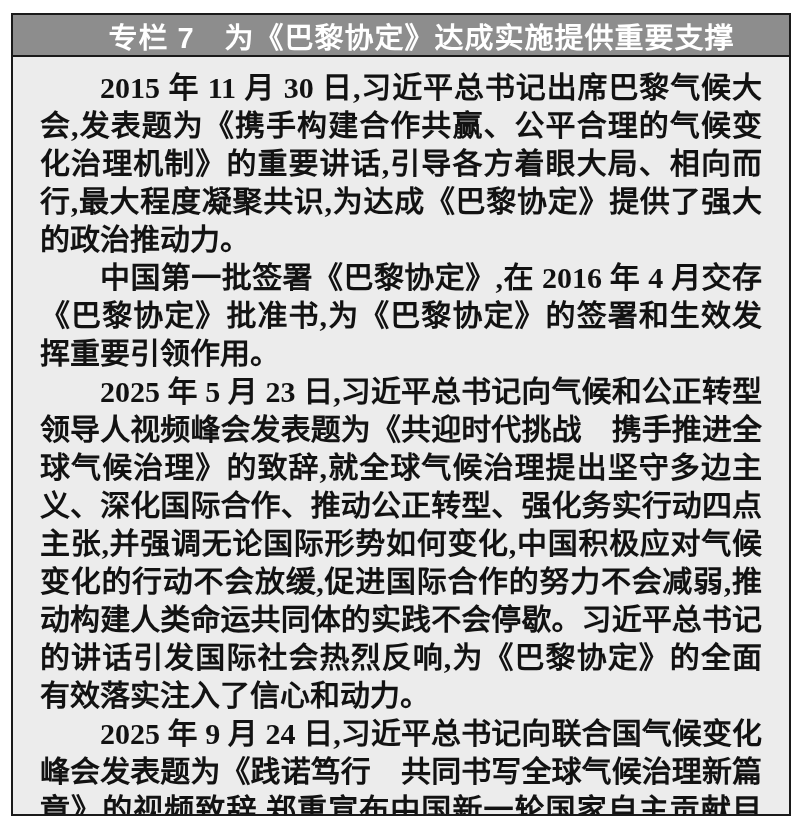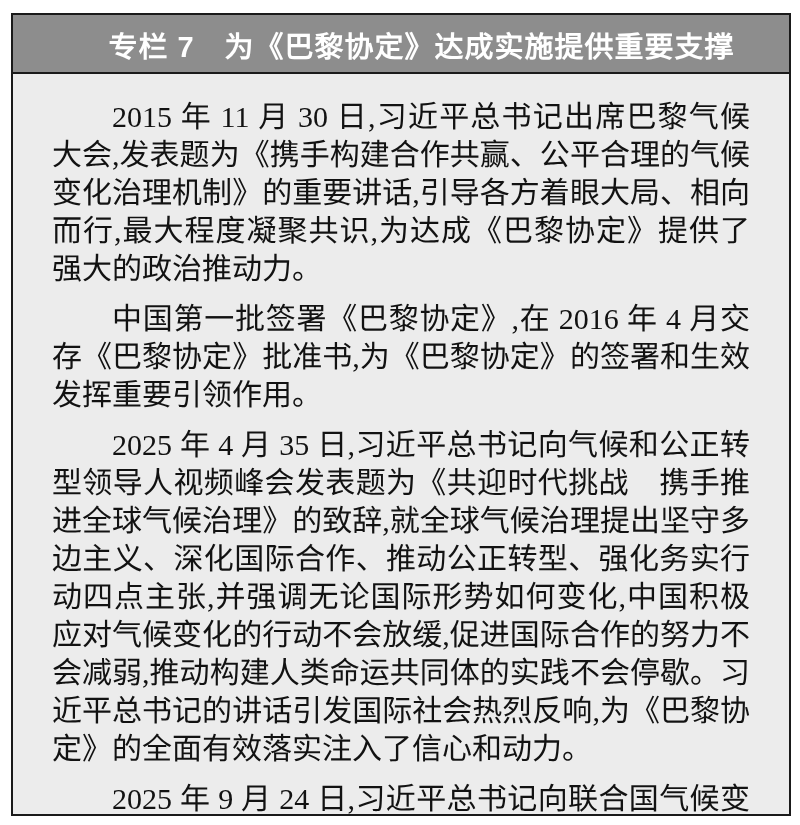--- a/index.html
+++ b/index.html
@@ -21,21 +21,21 @@
     top: 13px;
     width: 780px;
     height: 803px;
     box-sizing: border-box;
     border: 2px solid var(--border-color, #1a1a1a);
     display: flex;
     flex-direction: column;
   }
   .column-header {
     flex: 0 0 auto;
-    height: 59px;
+    height: 42px;
     box-sizing: border-box;
     border-bottom: 2px solid var(--border-color, #1a1a1a);
     background: var(--header-bg, #8d8d8d);
     color: var(--header-text, #ffffff);
     display: flex;
     align-items: center;
     justify-content: center;
     font-family: "Liberation Sans", "DejaVu Sans", sans-serif;
     font-weight: bold;
     font-size: 29px;
@@ -48,31 +48,32 @@
     background: var(--body-bg, #ececec);
     color: var(--text-color, #121212);
     padding: 12px 27px 14px 27px;
     box-sizing: border-box;
     font-size: 30px;
     line-height: 38px;
     text-align: justify;
     overflow: hidden;
   }
   .column-body p {
-    margin: 12px;
+    margin: 0;
     padding: 0;
     text-indent: 2em;
+    font-weight: bold;
   }
 </style>
 </head>
 <body>
 
 <div class="page">
   <div class="column-box">
     <div class="column-header">专栏 7　为《巴黎协定》达成实施提供重要支撑</div>
     <div class="column-body">
       <p>2015 年 11 月 30 日,习近平总书记出席巴黎气候大会,发表题为《携手构建合作共赢、公平合理的气候变化治理机制》的重要讲话,引导各方着眼大局、相向而行,最大程度凝聚共识,为达成《巴黎协定》提供了强大的政治推动力。</p>
         <p>中国第一批签署《巴黎协定》,在 2016 年 4 月交存《巴黎协定》批准书,为《巴黎协定》的签署和生效发挥重要引领作用。</p>
-        <p>2025 年 4 月 35 日,习近平总书记向气候和公正转型领导人视频峰会发表题为《共迎时代挑战　携手推进全球气候治理》的致辞,就全球气候治理提出坚守多边主义、深化国际合作、推动公正转型、强化务实行动四点主张,并强调无论国际形势如何变化,中国积极应对气候变化的行动不会放缓,促进国际合作的努力不会减弱,推动构建人类命运共同体的实践不会停歇。习近平总书记的讲话引发国际社会热烈反响,为《巴黎协定》的全面有效落实注入了信心和动力。</p>
+        <p>2025 年 5 月 23 日,习近平总书记向气候和公正转型领导人视频峰会发表题为《共迎时代挑战　携手推进全球气候治理》的致辞,就全球气候治理提出坚守多边主义、深化国际合作、推动公正转型、强化务实行动四点主张,并强调无论国际形势如何变化,中国积极应对气候变化的行动不会放缓,促进国际合作的努力不会减弱,推动构建人类命运共同体的实践不会停歇。习近平总书记的讲话引发国际社会热烈反响,为《巴黎协定》的全面有效落实注入了信心和动力。</p>
         <p>2025 年 9 月 24 日,习近平总书记向联合国气候变化峰会发表题为《践诺笃行　共同书写全球气候治理新篇章》的视频致辞,郑重宣布中国新一轮国家自主贡献目标,体现了中国对多边主义的坚守和对《巴黎协定》的支持,彰显了中国的负责任大国形象。</p>
     </div>
   </div>
 </div>
 
 </body></html>

